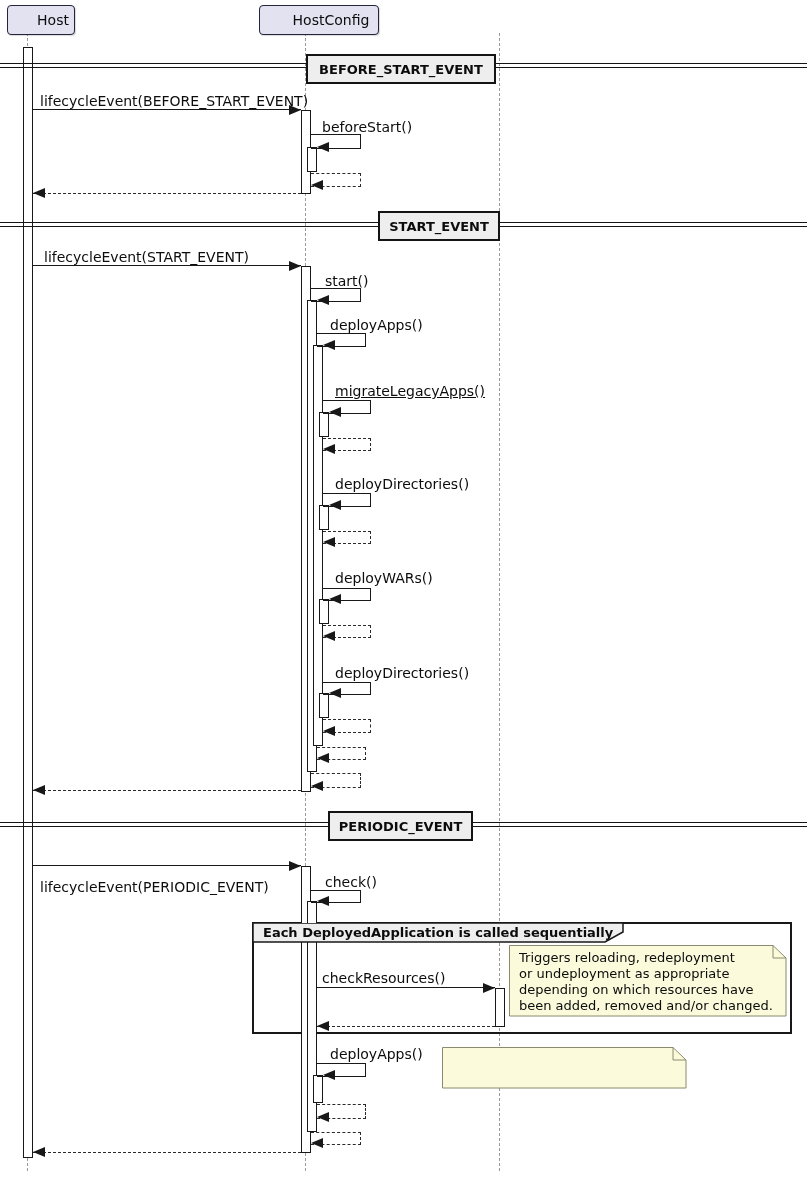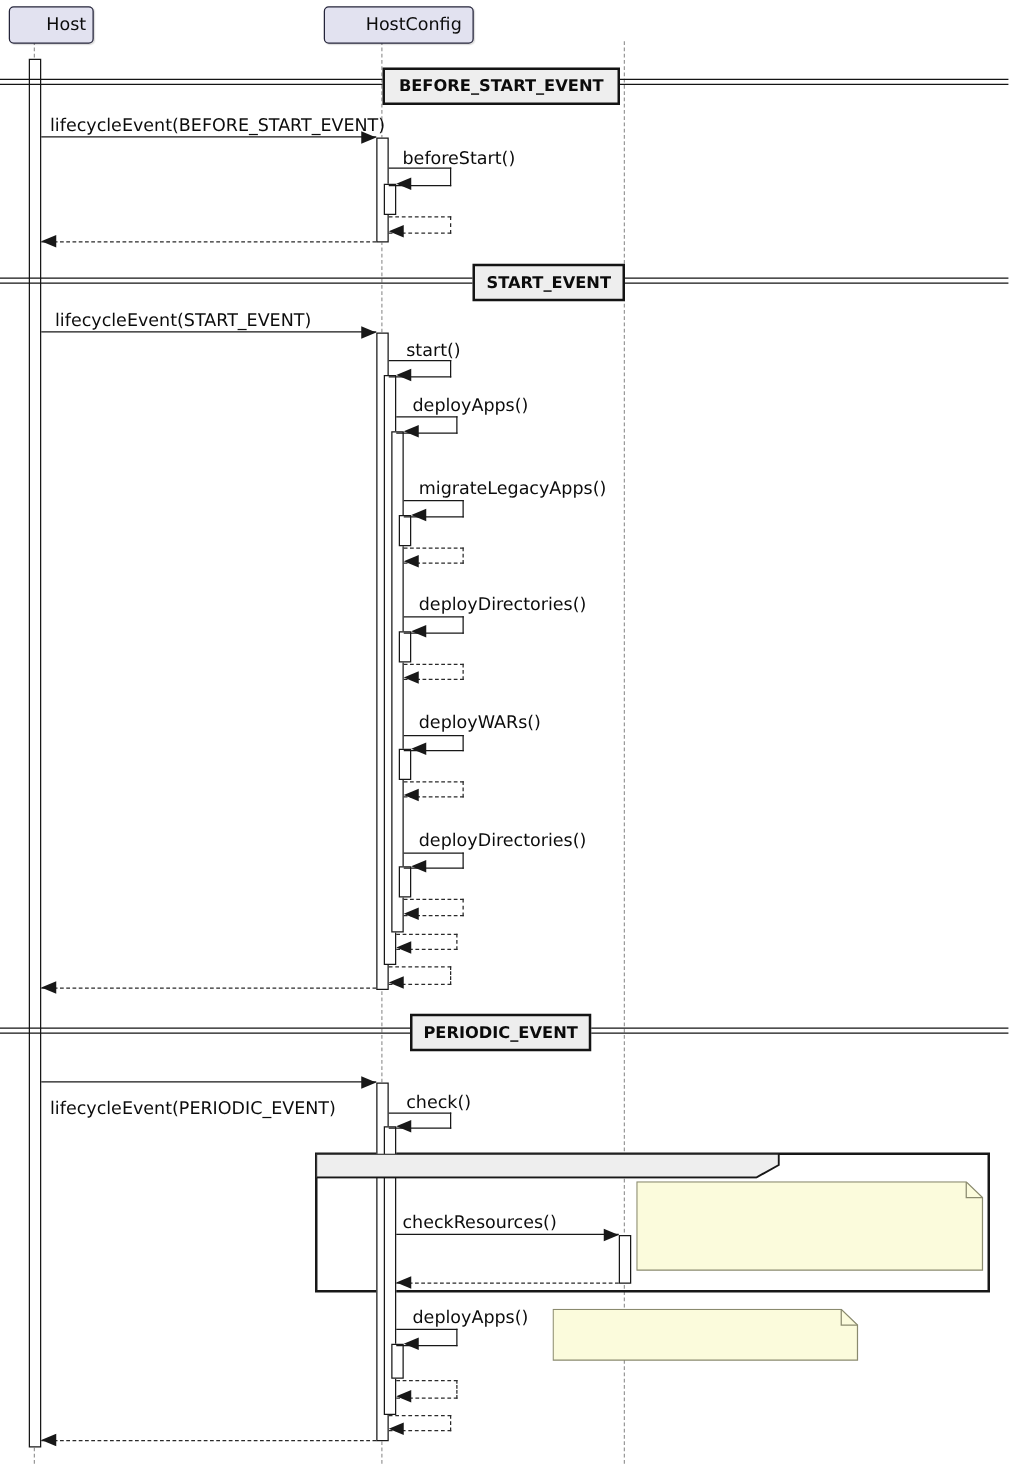--- a/index.html
+++ b/index.html
@@ -32,20 +32,21 @@
 <div id="canvas">
 
   <div class="life" style="left:27px;top:33px;height:1138px;"></div>
   <div class="life" style="left:305px;top:33px;height:1138px;"></div>
   <div class="life" style="left:499px;top:33px;height:1138px;"></div>
 
   <div class="frame" style="left:252px;top:922px;width:540px;height:112px;"></div>
   <svg class="svgabs" style="left:253px;top:923px;" width="372" height="20">
     <polygon points="0,0 370,0 370,9 352,19 0,19" fill="#EEEEEE" stroke="#181818" stroke-width="1.5"></polygon>
   </svg>
+  <div class="gtitle" style="left:263px;top:925px;">Each DeployedApplication is called sequentially</div>
 
   <div class="pbox" style="left:7px;top:5px;width:42px;">
     <span>Host</span>
   </div>
   <div class="pbox" style="left:259px;top:5px;width:94px;">
     <span>HostConfig</span>
   </div>
 
   <div class="act" style="left:23px;top:47px;height:1111px;"></div>
   <div class="act" style="left:301px;top:110px;height:84px;"></div>
@@ -91,21 +92,21 @@
   <div class="ar ar-r" style="left:289px;top:261px;"></div>
 
   <div class="lbl" style="left:325px;top:273px;">start()</div>
   <div class="call" style="left:311px;top:288px;width:49px;height:12px;"></div>
   <div class="ar ar-l" style="left:317px;top:295px;"></div>
 
   <div class="lbl" style="left:330px;top:317px;">deployApps()</div>
   <div class="call" style="left:317px;top:333px;width:48px;height:12px;"></div>
   <div class="ar ar-l" style="left:323px;top:340px;"></div>
 
-  <div class="lbl" style="left:335px;top:383px;">migrateLegacyApps()</div>
+  <div class="lbl" style="left:335px;top:383px;text-decoration:underline;">migrateLegacyApps()</div>
   <div class="call" style="left:323px;top:400px;width:47px;height:12px;"></div>
   <div class="ar ar-l" style="left:329px;top:407px;"></div>
   <div class="ret" style="left:323px;top:438px;width:47px;height:11px;"></div>
   <div class="ar ar-l" style="left:323px;top:444px;"></div>
 
   <div class="lbl" style="left:335px;top:476px;">deployDirectories()</div>
   <div class="call" style="left:323px;top:493px;width:47px;height:12px;"></div>
   <div class="ar ar-l" style="left:329px;top:500px;"></div>
   <div class="ret" style="left:323px;top:531px;width:47px;height:11px;"></div>
   <div class="ar ar-l" style="left:323px;top:537px;"></div>
@@ -148,20 +149,24 @@
   <div class="hl" style="left:317px;top:987px;width:178px;"></div>
   <div class="ar ar-r" style="left:483px;top:983px;"></div>
 
   <div class="dl" style="left:317px;top:1026px;width:178px;"></div>
   <div class="ar ar-l" style="left:317px;top:1021px;"></div>
 
   <svg class="svgabs" style="left:509px;top:945px;" width="278" height="72">
     <path d="M0.5,0.5 H264 L277,13 V71 H0.5 Z" fill="#FBFBDC" stroke="#8a8a6e" stroke-width="1"></path>
     <path d="M264,0.5 V13 H277" fill="none" stroke="#8a8a6e" stroke-width="1"></path>
   </svg>
+  <div class="note-text" style="left:519px;top:950px;width:262px;">Triggers reloading, redeployment
+or undeployment as appropriate
+depending on which resources have
+been added, removed and/or changed.</div>
 
   <div class="lbl" style="left:330px;top:1046px;">deployApps()</div>
   <div class="call" style="left:317px;top:1063px;width:48px;height:12px;"></div>
   <div class="ar ar-l" style="left:323px;top:1070px;"></div>
 
   <svg class="svgabs" style="left:442px;top:1047px;" width="245" height="42">
     <path d="M0.5,0.5 H231 L244,13 V41 H0.5 Z" fill="#FBFBDC" stroke="#8a8a6e" stroke-width="1"></path>
     <path d="M231,0.5 V13 H244" fill="none" stroke="#8a8a6e" stroke-width="1"></path>
   </svg>
 

